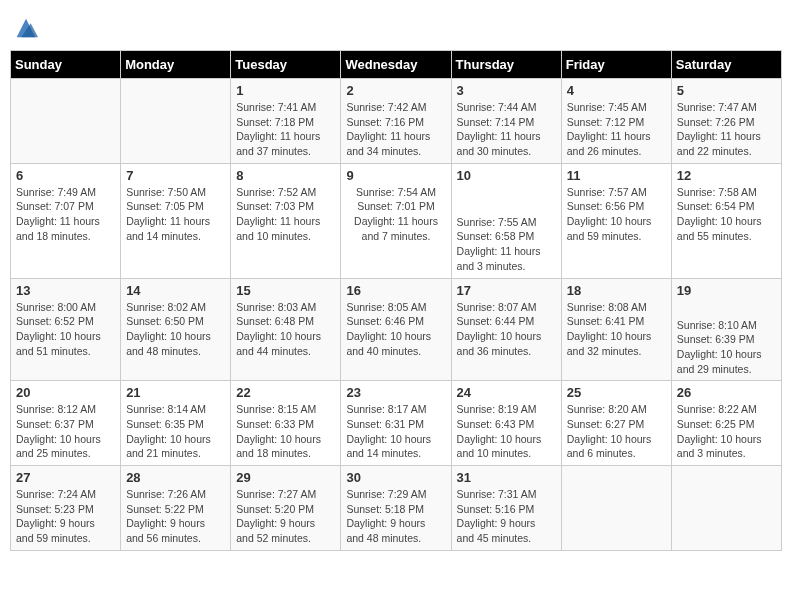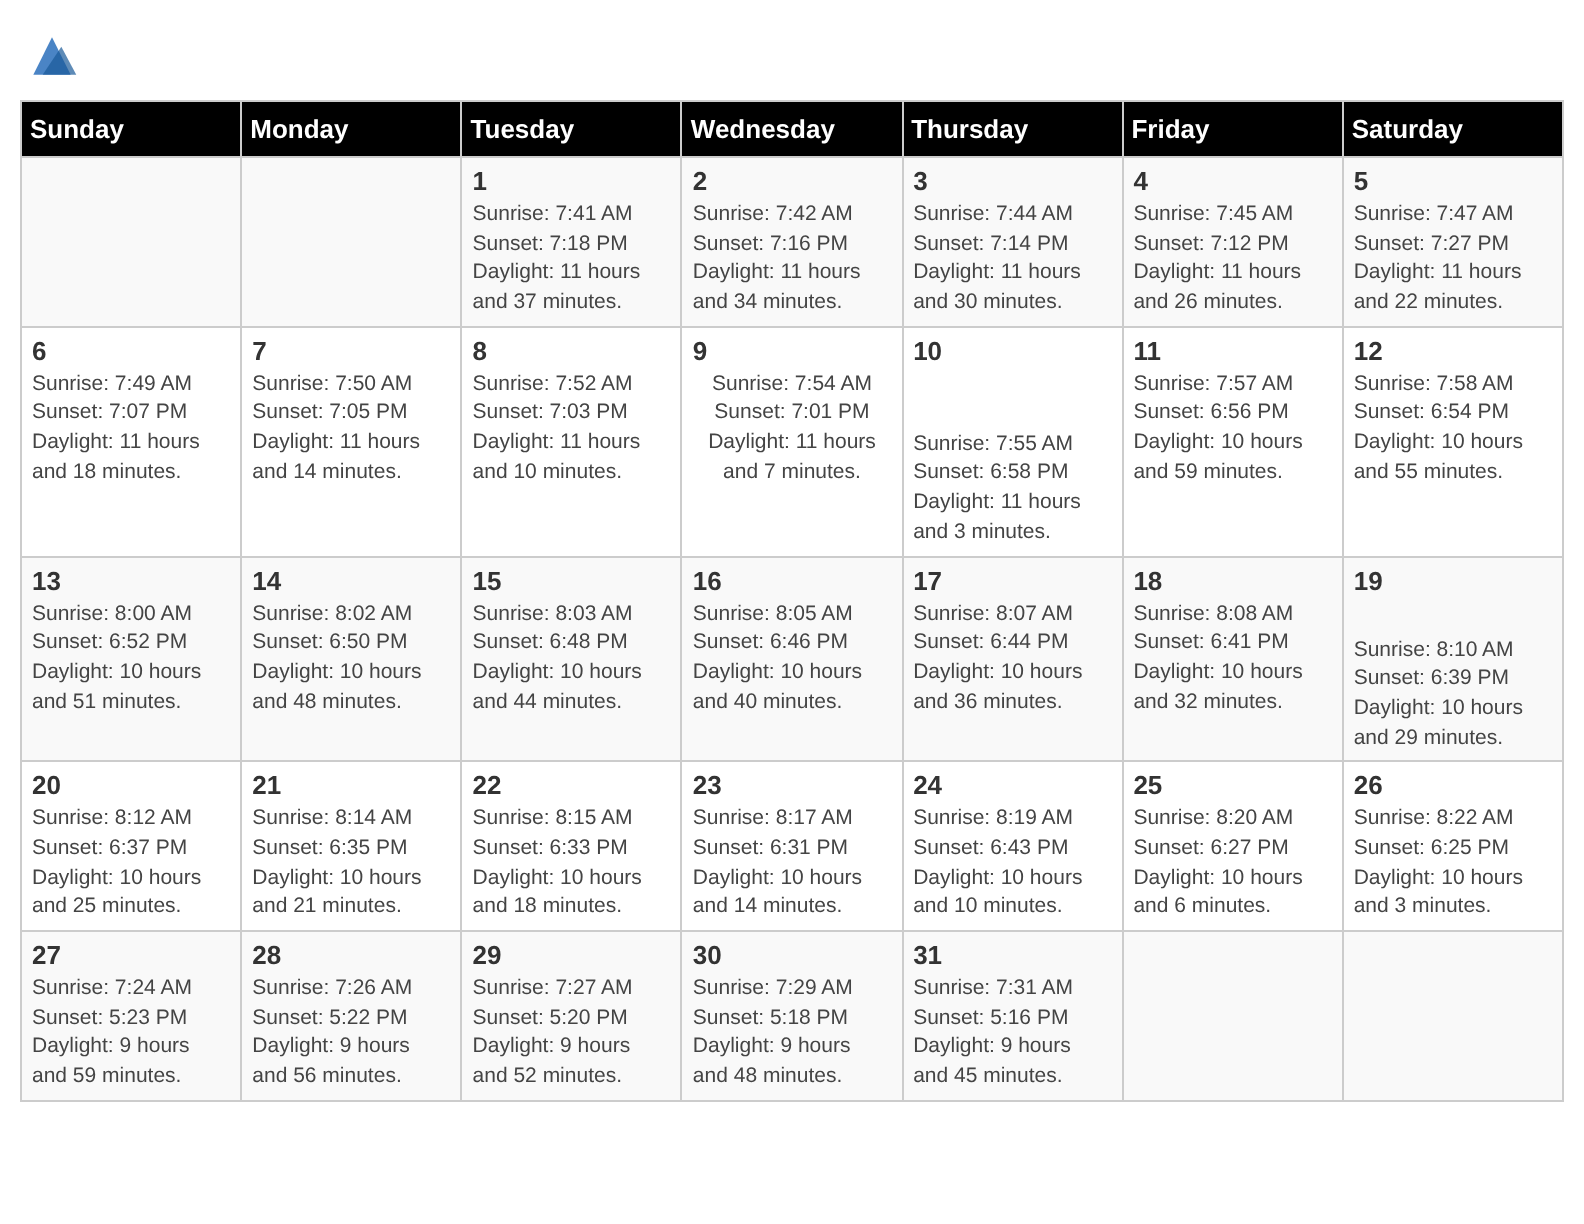--- a/index.html
+++ b/index.html
@@ -150,21 +150,21 @@
         </td>
         <td>
           <span class="day-number">4</span>
           <div class="day-info" style="white-space: pre-line;">Sunrise: 7:45 AM
 Sunset: 7:12 PM
 Daylight: 11 hours and 26 minutes.</div>
         </td>
         <td>
           <span class="day-number">5</span>
           <div class="day-info" style="white-space: pre-line;">Sunrise: 7:47 AM
-Sunset: 7:27 PM
+Sunset: 7:26 PM
 Daylight: 11 hours and 22 minutes.</div>
         </td>
       </tr>
       <tr>
         <td>
           <span class="day-number">6</span>
           <div class="day-info" style="white-space: pre-line;">Sunrise: 7:49 AM
 Sunset: 7:07 PM
 Daylight: 11 hours and 18 minutes.</div>
         </td>

